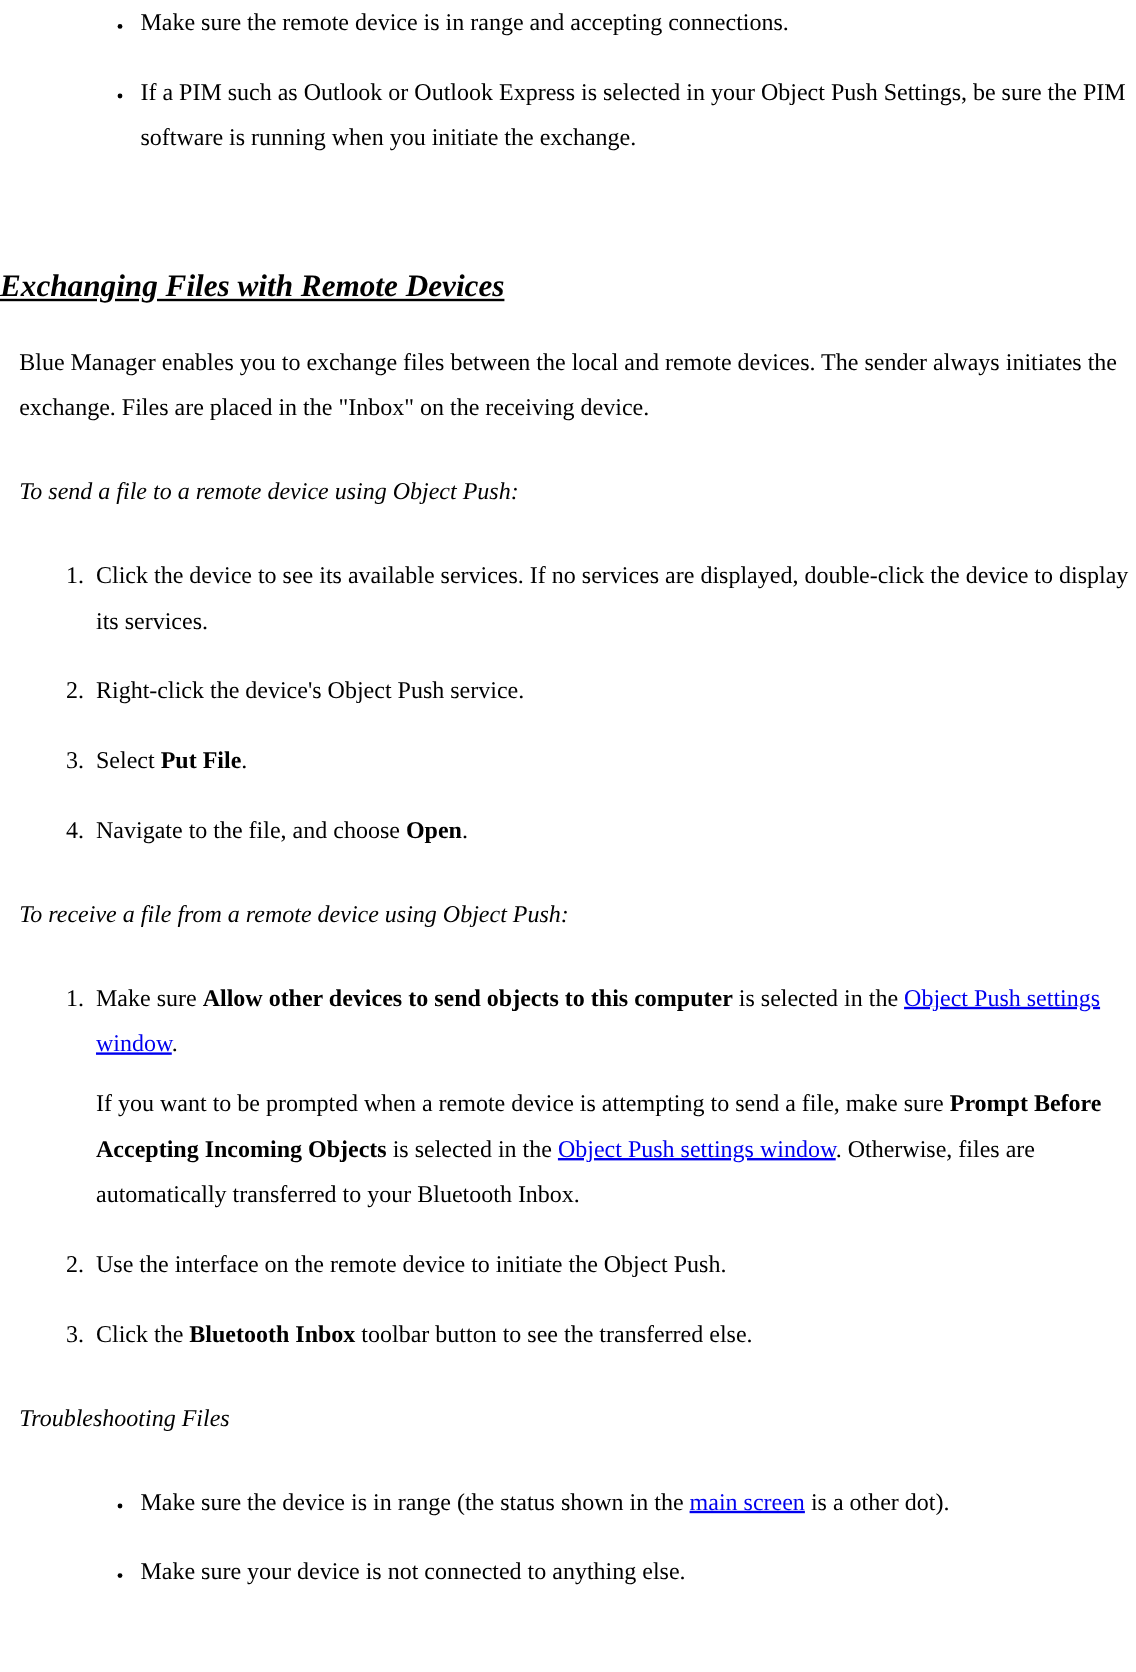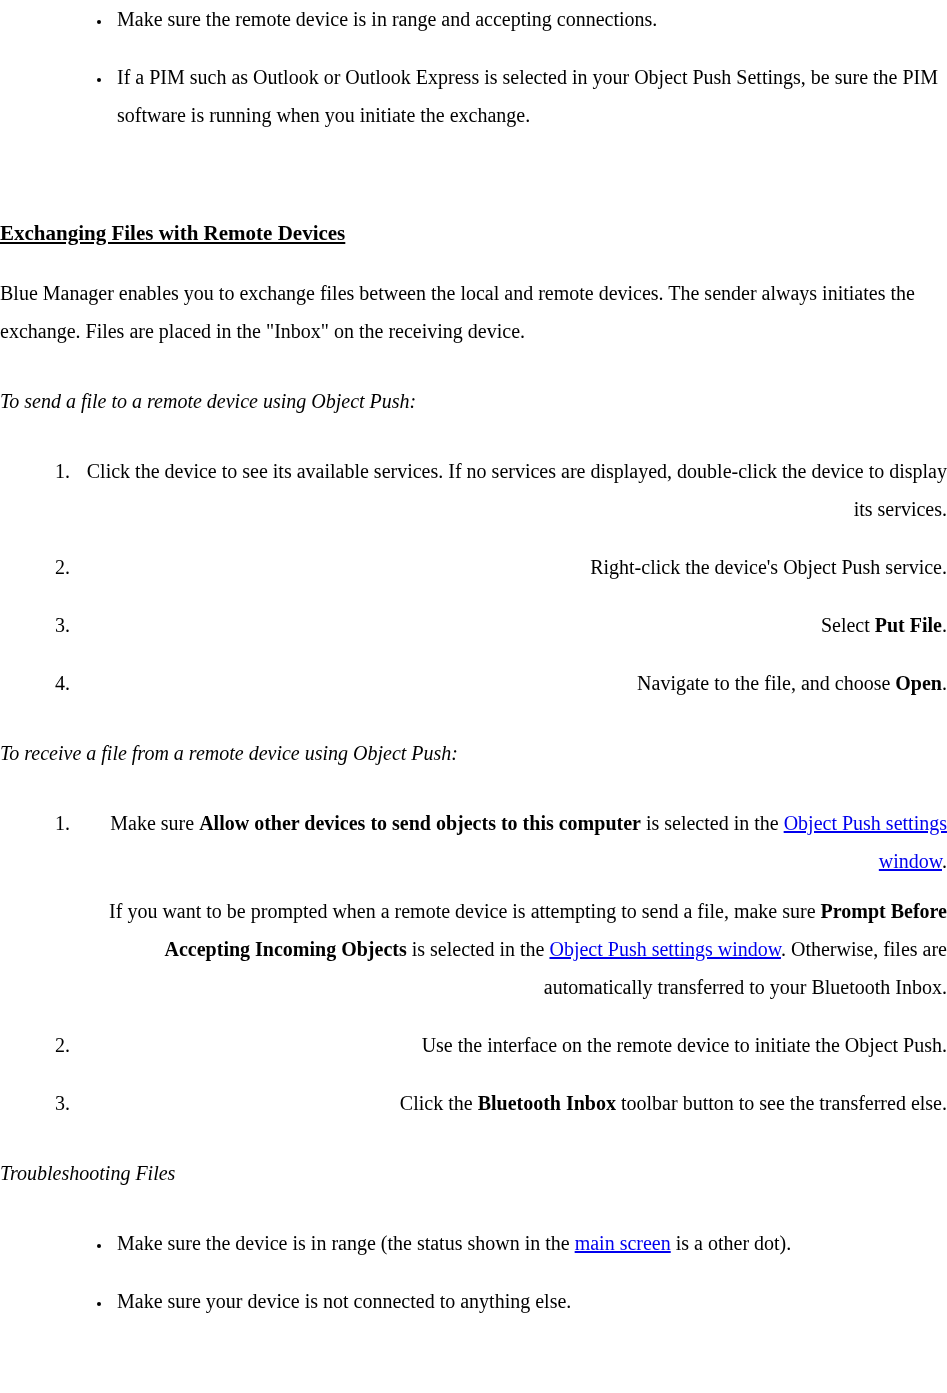--- a/index.html
+++ b/index.html
@@ -16,35 +16,36 @@
       padding-left: 112px;
       margin: 0;
     }
     ul li {
       padding-left: 5px;
       margin-bottom: 20px;
     }
     ol {
       padding-left: 75px;
       margin: 0;
-      text-align: right;
     }
     ol li {
       padding-left: 5px;
       margin-bottom: 20px;
     }
     h2 {
-      font-size: 21px;
+      font-size: 26px;
       font-weight: bold;
       text-decoration: underline;
       margin-top: 80px;
       margin-bottom: 20px;
+      font-style: italic;
     }
     p {
       margin: 18px 0;
+      padding-left: 16px;
     }
     .subheading {
       font-style: italic;
       font-weight: normal;
       margin: 32px 0;
     }
     .bold {
       font-weight: bold;
     }
     a {

